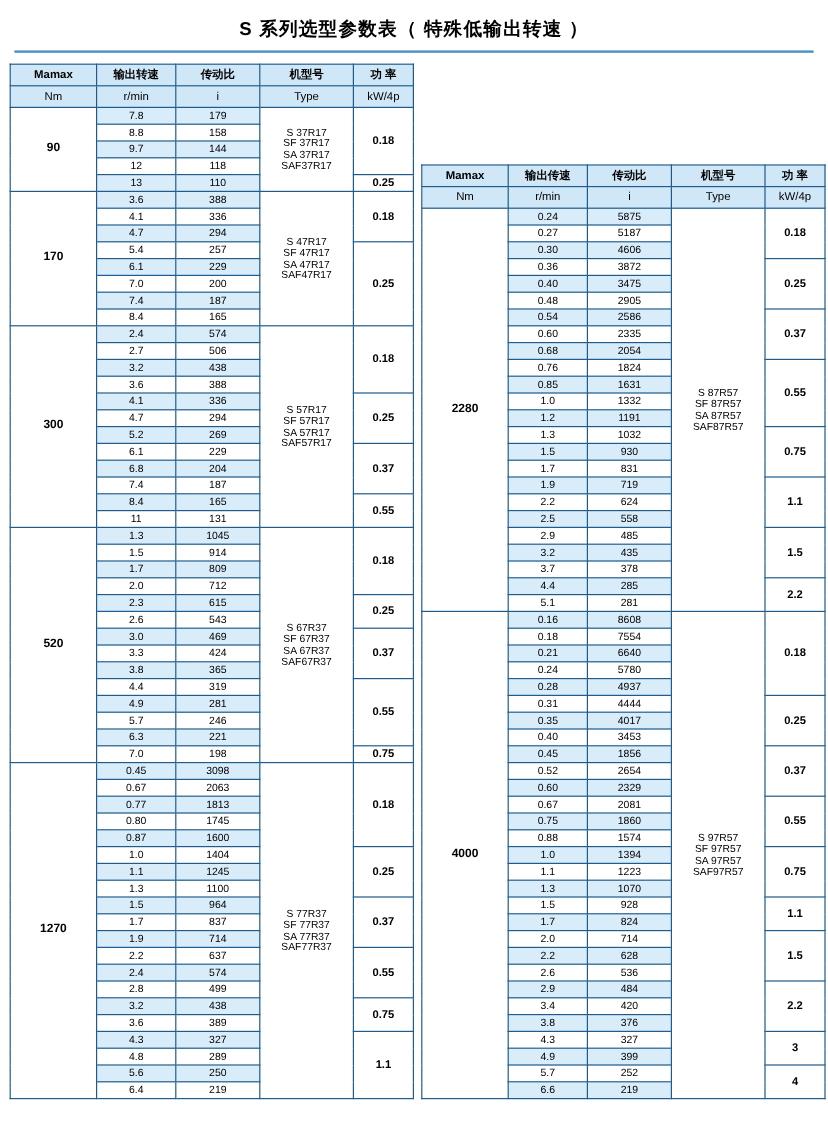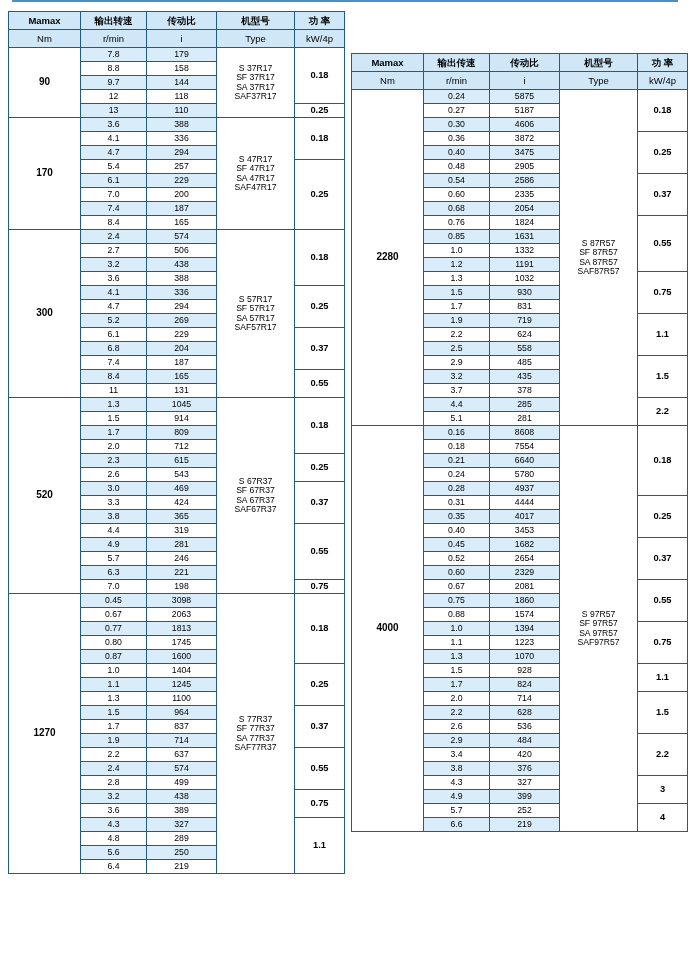--- a/index.html
+++ b/index.html
@@ -21,21 +21,21 @@
     padding-bottom:7px;
     color:#000;
   }
   .title-rule{
     height:2px;background:#4a90c4;margin:0 4px 9px 4px;
   }
 
   .tables{
     display:flex;
     gap:6px;
-    align-items:center;
+    align-items:flex-end;
   }
   table.spec{
     border-collapse:collapse;
     table-layout:fixed;
     font-size:9px;
     width:336px;
   }
   table.spec td,table.spec th{
     border:1px solid #1f5c8b;
     padding:0;
@@ -94,20 +94,21 @@
     font-size:9.3px;
     font-weight:bold;
   }
   td.group-edge{border-top:1px solid #1f5c8b;}
 </style>
 </head>
 <body>
 
 <div class="page">
 
+  <div class="title">S  系列选型参数表（ 特殊低输出转速 ）</div>
   <div class="title-rule"></div>
 
   <div class="tables">
     <table class="spec" id="table-left">
       <colgroup>
         <col class="c-mamax">
           <col class="c-rpm">
           <col class="c-ratio">
           <col class="c-type">
           <col class="c-kw">
@@ -576,21 +577,21 @@
           <tr>
             <td class="rpm alt">0.35</td>
             <td class="ratio alt">4017</td>
           </tr>
           <tr>
             <td class="rpm plain">0.40</td>
             <td class="ratio plain">3453</td>
           </tr>
           <tr>
             <td class="rpm alt sep-top">0.45</td>
-            <td class="ratio alt sep-top">1682</td>
+            <td class="ratio alt sep-top">1856</td>
             <td class="kw" rowspan="3">0.37</td>
           </tr>
           <tr>
             <td class="rpm plain">0.52</td>
             <td class="ratio plain">2654</td>
           </tr>
           <tr>
             <td class="rpm alt">0.60</td>
             <td class="ratio alt">2329</td>
           </tr>

